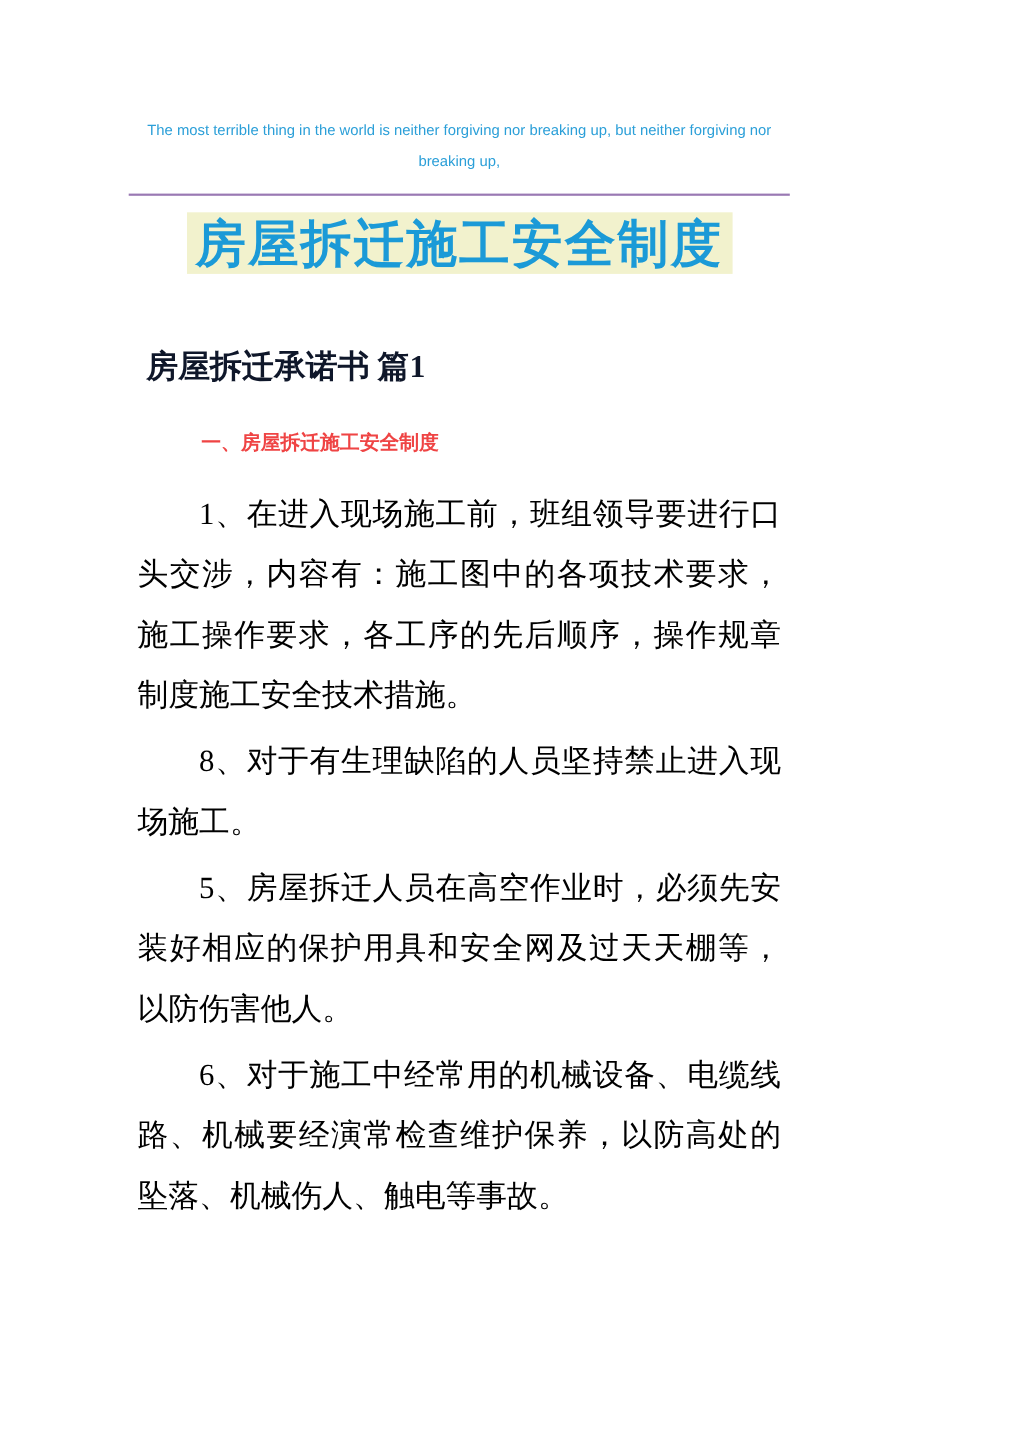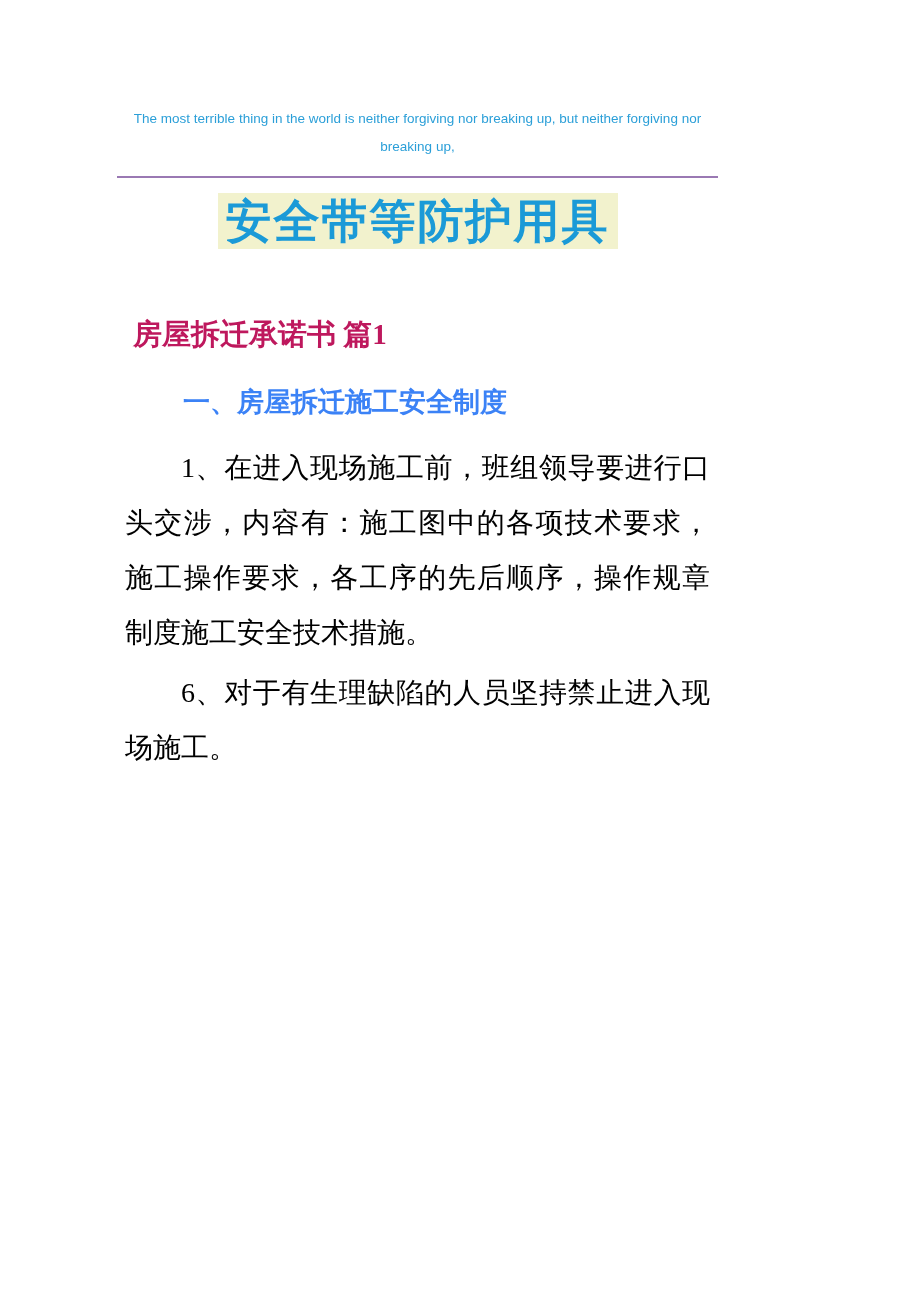--- a/index.html
+++ b/index.html
@@ -37,29 +37,29 @@
   .doc-title .hl {
     background: #f2f2cd;
     padding: 2px 8px;
     letter-spacing: 2px;
   }
   .red-heading {
     margin: 62px 0 0 8px;
     font-size: 29px;
     line-height: 40px;
     font-weight: bold;
-    color: #be185d;
+    color: #0f172a;
     font-family: "Liberation Serif", "DejaVu Serif", serif;
   }
   .blue-heading {
     margin: 28px 0 0 58px;
-    font-size: 27px;
+    font-size: 18px;
     line-height: 40px;
     font-weight: bold;
-    color: #3b82f6;
+    color: #ef4444;
     font-family: "Liberation Serif", "DejaVu Serif", serif;
   }
   .body-text p {
     margin: 0 0 5px;
     font-size: 28px;
     line-height: 55px;
     color: #000000;
     text-align: justify;
     text-justify: inter-ideograph;
     text-indent: 2em;
@@ -71,25 +71,27 @@
 
 <div class="page">
 
   <div class="header">
     <div class="header-line">The most terrible thing in the world is neither forgiving nor breaking up, but neither forgiving nor breaking up,</div>
   </div>
 
   <div class="divider"></div>
 
   <h1 class="doc-title">
-    <span class="hl">安全带等防护用具</span>
+    <span class="hl">房屋拆迁施工安全制度</span>
   </h1>
 
   <h2 class="red-heading">房屋拆迁承诺书 篇1</h2>
 
   <h3 class="blue-heading">一、房屋拆迁施工安全制度</h3>
 
   <div class="body-text">
     <p>1、在进入现场施工前，班组领导要进行口头交涉，内容有：施工图中的各项技术要求，施工操作要求，各工序的先后顺序，操作规章制度施工安全技术措施。</p>
-    <p>6、对于有生理缺陷的人员坚持禁止进入现场施工。</p>
+    <p>8、对于有生理缺陷的人员坚持禁止进入现场施工。</p>
+    <p>5、房屋拆迁人员在高空作业时，必须先安装好相应的保护用具和安全网及过天天棚等，以防伤害他人。</p>
+    <p>6、对于施工中经常用的机械设备、电缆线路、机械要经演常检查维护保养，以防高处的坠落、机械伤人、触电等事故。</p>
   </div>
 
 </div>
 
 </body></html>

